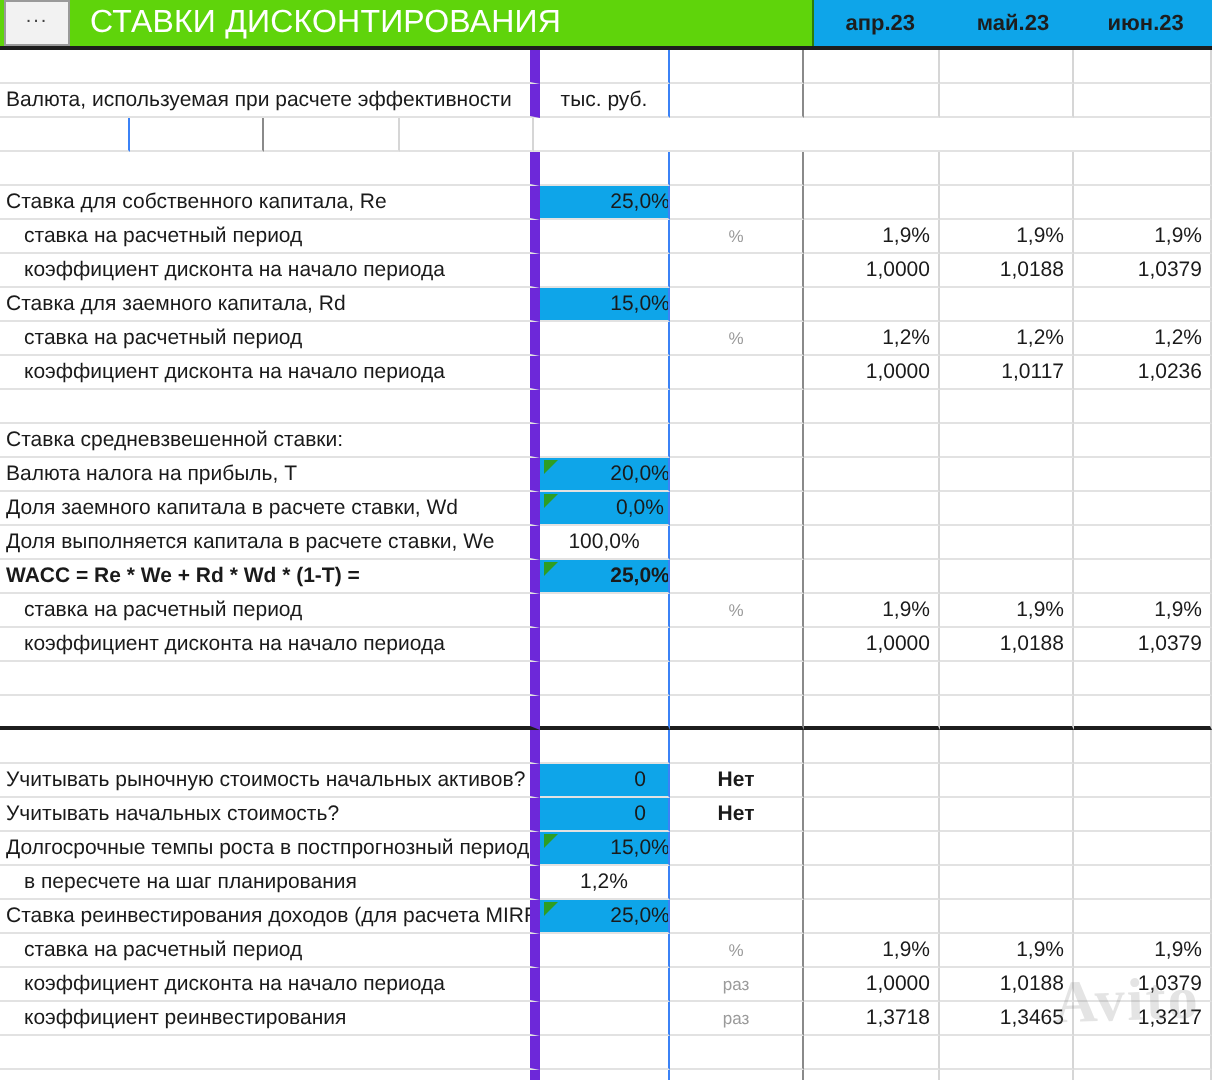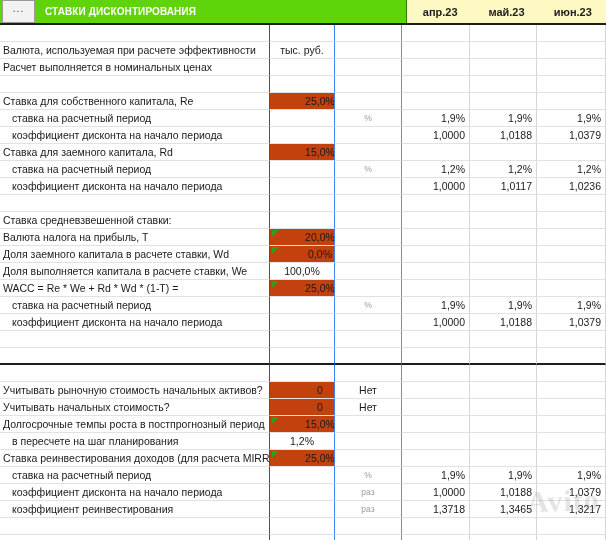--- a/index.html
+++ b/index.html
@@ -32,26 +32,26 @@
     line-height: 6px;
     padding-bottom: 5px;
   }
   .hdr-title-cell {
     flex: 0 0 407px;
     background: #5fd40b;
     display: flex; align-items: center;
     border-right: 1px solid #2e7d05;
   }
   .hdr-title {
-    font-size: 10px; font-weight: bold; color: #ffffff;
+    font-size: 16px; font-weight: normal; color: #ffffff;
     letter-spacing: .1px; padding-left: 8px;
   }
   .hdr-mon {
     flex: 1 1 0;
-    background: #fef9c3;
+    background: #0ea5e9;
     display: flex; align-items: center; justify-content: center;
     font-size: 11px; font-weight: bold; color: #1d1d1d;
   }
 
   
   .grid {
     position: absolute; left: 0; top: 25px;
     width: 606px;
   }
   .row {
@@ -63,30 +63,30 @@
     border-right: 1px solid #d6d6d6;
     border-bottom: 1px solid #e2e2e2;
     display: flex; align-items: center;
     font-size: 10.5px;
     color: #1a1a1a;
     position: relative;
     overflow: hidden;
     white-space: nowrap;
   }
   
-  .c-label { flex: 0 0 270px; padding-left: 3px; border-right: 1px solid #6d28d9; }
+  .c-label { flex: 0 0 270px; padding-left: 3px; border-right: 5px solid #6d28d9; }
   .c-val   { flex: 0 0 65px;  justify-content: center; border-right: 1px solid #3b82f6;}
   .c-unit  { flex: 0 0 67px;  justify-content: center; border-right: 1px solid #b4b4b4;}
   .c-m1    { flex: 0 0 68px;  justify-content: flex-end; padding-right: 4px; }
   .c-m2    { flex: 0 0 67px;  justify-content: flex-end; padding-right: 4px; }
   .c-m3    { flex: 1 1 0;     justify-content: flex-end; padding-right: 4px; }
 
   .indent { padding-left: 12px; }
-  .bold   { font-weight: normal; }
-  .shade  { background: #c2410c; padding-left: 36px; }
+  .bold   { font-weight: bold; }
+  .shade  { background: #0ea5e9; padding-left: 36px; }
   .unit   { color: #9b9b9b; font-size: 8.5px; }
   .thickline .cell { border-bottom: 2px solid #1d1d1d; }
   .colsep-heavy { border-right: 1px solid #8a8a8a !important; }
 
   
   .cmt {
     position: absolute; left: 2px; top: 1px;
     width: 0; height: 0;
     border-top: 7px solid #2e9e23;
     border-right: 7px solid transparent;
@@ -134,21 +134,20 @@
         <div class="cell c-label">Валюта, используемая при расчете эффективности</div>
         <div class="cell c-val">
           <span>тыс. руб.</span>
         </div>
         <div class="cell c-unit colsep-heavy unit"></div>
         <div class="cell c-m1"></div>
         <div class="cell c-m2"></div>
         <div class="cell c-m3"></div>
       </div>
       <div class="row">
-        <div class="cell c-label">Расчет выполняется в номинальных ценах</div>
         <div class="cell c-val">
           <span></span>
         </div>
         <div class="cell c-unit colsep-heavy unit"></div>
         <div class="cell c-m1"></div>
         <div class="cell c-m2"></div>
         <div class="cell c-m3"></div>
       </div>
       <div class="row">
         <div class="cell c-label"></div>

